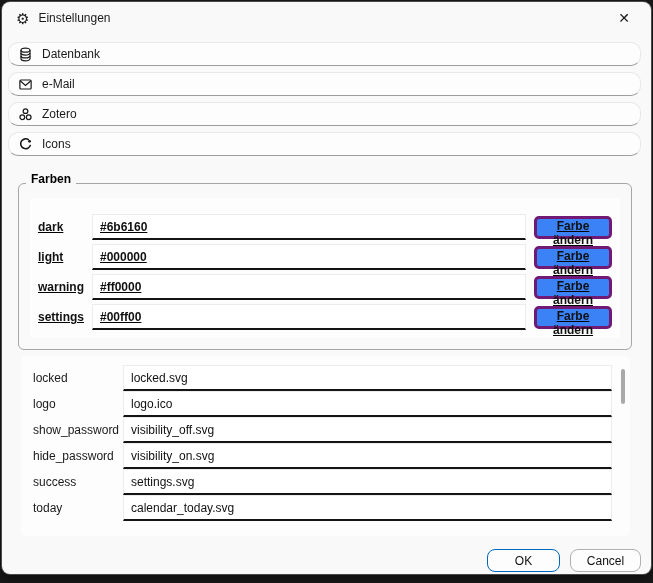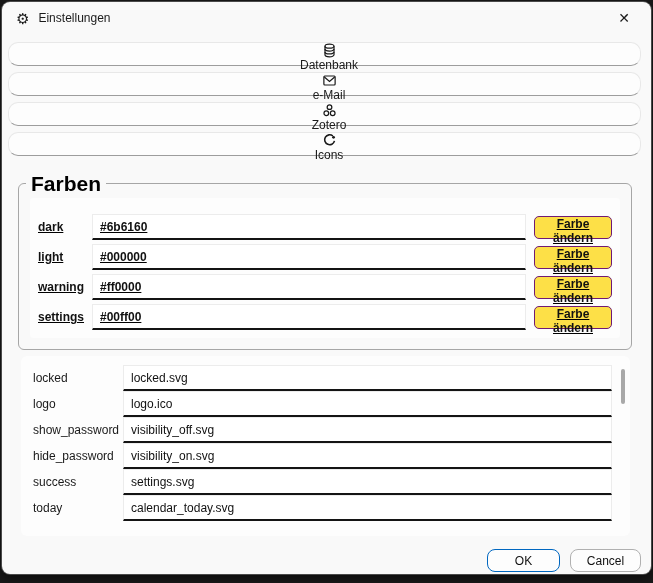--- a/index.html
+++ b/index.html
@@ -32,34 +32,34 @@
     cursor: default;
   }
   
   .accordions { position: absolute; top: 40px; left: 6px; right: 10px; }
   .accordion {
     height: 24px; margin-bottom: 6px;
     background: #fdfdfd;
     border: 1px solid #e8e8e8;
     border-bottom: 1px solid #9d9d9d;
     border-radius: 10px;
-    display: flex; align-items: center; 
+    display: flex; align-items: center; gap: 9px;
     padding-left: 9px;
-    font-size: 12px; color: #1a1a1a; flex-direction: column;
+    font-size: 12px; color: #1a1a1a;
   }
   .accordion svg { width: 15px; height: 15px; flex: 0 0 auto; }
   
   .groupbox {
     position: absolute; top: 181px; left: 16px; right: 19px; height: 167px;
     border: 1px solid #a6a6a6; border-radius: 6px;
   }
   .groupbox-legend {
     position: absolute; top: -12px; left: 7px;
     background: #f9f9f9; padding: 0 5px;
-    font-size: 21px; font-weight: bold; color: #000;
+    font-size: 12px; font-weight: bold; color: #000;
   }
   .groupbox-inner {
     position: absolute; left: 11px; right: 11px; top: 14px; bottom: 11px;
     background: #fdfdfd; border-radius: 4px;
     padding: 18px 8px 0 6px;
     text-decoration: underline;
   }
   .color-row { display: flex; align-items: center; height: 22px; margin-bottom: 8px; }
   .color-label { width: 56px; font-size: 12px; font-weight: bold; color: #111; padding-left: 2px; }
   .text-input {
@@ -69,22 +69,22 @@
     border-bottom: 2px solid #141414;
     border-radius: 0;
     padding: 0 7px;
     font-family: "Liberation Sans", sans-serif;
     font-size: 12px; color: #111;
     outline: none;
   }
   .color-row .text-input { font-weight: 600; }
   .color-btn {
     margin-left: 8px; width: 78px; height: 23px;
-    background: #fde047;
-    border: 1px solid #701a75; border-radius: 5px;
+    background: #3b82f6;
+    border: 3px solid #701a75; border-radius: 5px;
     font-family: "Liberation Sans", sans-serif;
     font-size: 12px; font-weight: bold; color: #111;
   }
   
   .icons-panel {
     position: absolute; top: 354px; left: 19px; right: 21px; height: 180px;
     background: #fdfdfd; border-radius: 6px;
     padding: 11px 18px 0 12px;
   }
   .icon-row { display: flex; align-items: center; height: 22px; margin-bottom: 4px; }

